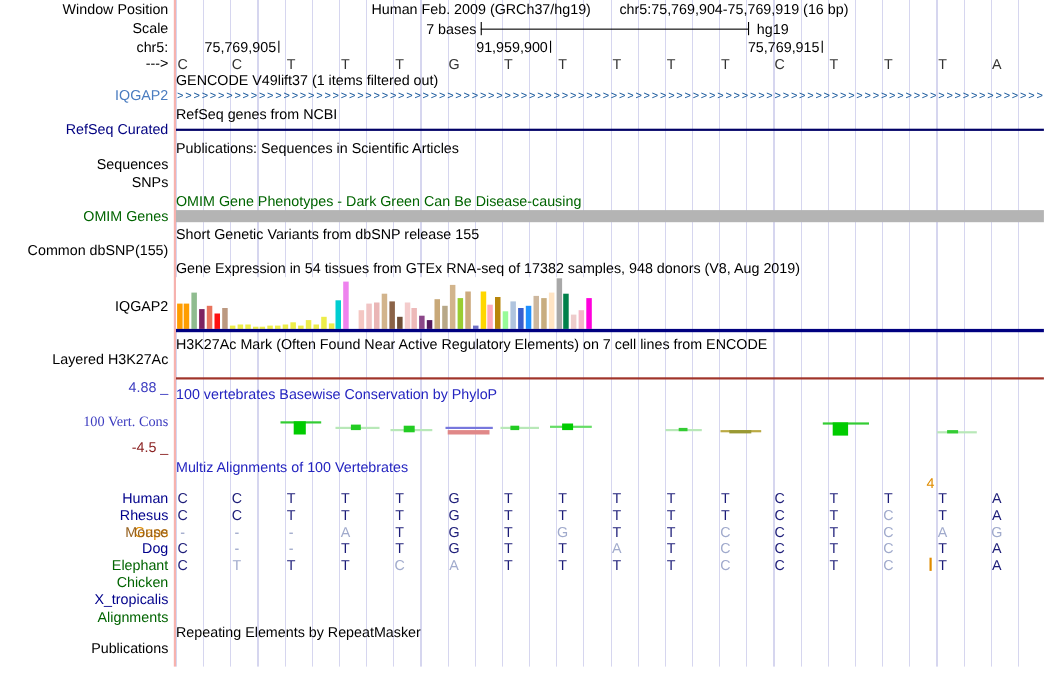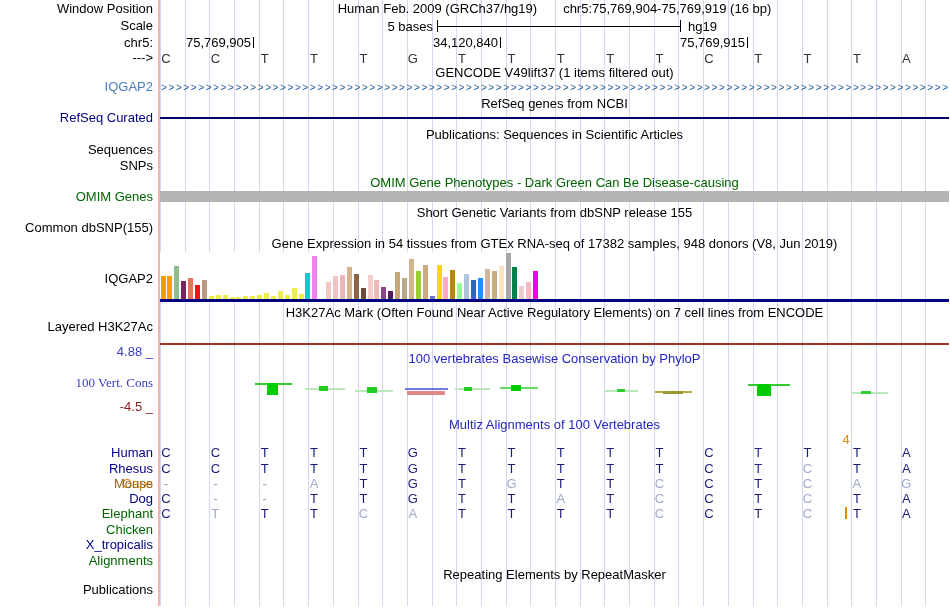--- a/index.html
+++ b/index.html
@@ -4,21 +4,21 @@
 <style>
   html,body{margin:0;padding:0;background:#fff;}
   .browser{
     position:relative;width:950px;height:613px;background:#ffffff;overflow:hidden;
     font-family:"Liberation Sans",sans-serif;font-size:13px;color:#000;
   }
   .grid{position:absolute;left:160px;top:0;width:789px;height:606px;
     background:repeating-linear-gradient(to right,#d6d6ef 0,#d6d6ef 1px,transparent 1px,transparent 24.69px);}
   .pinkline{position:absolute;left:158px;top:0;width:2px;height:606px;background:#f6b2ae;}
   .lbl{position:absolute;left:0;width:153px;text-align:right;white-space:nowrap;line-height:14px;cursor:pointer;}
-  .ctitle{position:absolute;left:160px;width:789px;text-align:center;white-space:nowrap;line-height:14px;}
+  .ctitle{position:absolute;left:160px;width:789px;text-align:left;white-space:nowrap;line-height:14px;}
   .hline{position:absolute;}
   .tick{position:absolute;width:1px;height:11px;background:#000;}
   .ticklabel{position:absolute;width:90px;text-align:right;white-space:nowrap;line-height:13px;}
   .cellletter{position:absolute;width:24px;text-align:center;line-height:13px;}
   .arrows{position:absolute;left:161px;top:81px;width:788px;height:13px;overflow:hidden;
     white-space:nowrap;font-size:10px;letter-spacing:1.6px;line-height:13px;cursor:pointer;}
   .chartbg{position:absolute;background:#fff;}
   .gtexbar{position:absolute;}
   .consline{position:absolute;}
   .scale-ruler-line{position:absolute;background:#000;height:1px;}
@@ -31,29 +31,29 @@
 <body>
 
 <div class="browser">
   <div class="grid"></div>
   <div class="pinkline"></div>
 
   <div class="hdr">
     <span>Human Feb. 2009 (GRCh37/hg19)</span><span class="gap"></span><span>chr5:75,769,904-75,769,919 (16 bp)</span>
   </div>
 
-  <div class="ticklabel" style="left:343px;top:20px;">5 bases</div>
+  <div class="ticklabel" style="left:343px;top:20px;">7 bases</div>
   <div class="scale-ruler-tick" style="left:437px;top:20px;"></div>
   <div class="scale-ruler-line" style="left:437px;top:26px;width:243px;"></div>
   <div class="scale-ruler-tick" style="left:680px;top:20px;"></div>
   <div style="position:absolute;left:688px;top:20px;line-height:13px;">hg19</div>
 
 <div class="ticklabel" style="left:161px;top:36px;">75,769,905</div>
     <div class="tick" style="left:253px;top:37px;"></div>
-    <div class="ticklabel" style="left:408px;top:36px;">34,120,840</div>
+    <div class="ticklabel" style="left:408px;top:36px;">91,959,900</div>
     <div class="tick" style="left:500px;top:37px;"></div>
     <div class="ticklabel" style="left:655px;top:36px;">75,769,915</div>
     <div class="tick" style="left:747px;top:37px;"></div>
     <div class="lbl" style="top:2px;color:#000000;">Window Position</div>
     <div class="lbl" style="top:19px;color:#000000;">Scale</div>
     <div class="lbl" style="top:36px;color:#000000;">chr5:</div>
     <div class="lbl" style="top:51px;color:#000000;">---&gt;</div>
     <div class="lbl" style="top:80px;color:#4a7cc0;">IQGAP2</div>
     <div class="lbl" style="top:111px;color:#000080;">RefSeq Curated</div>
     <div class="lbl" style="top:143px;color:#000000;">Sequences</div>
@@ -64,21 +64,21 @@
     <div class="lbl" style="top:320px;color:#000000;">Layered H3K27Ac</div>
     <div class="lbl" style="top:345px;color:#3c3cc0;">4.88 _</div>
     <div class="lbl" style="top:376px;color:#3c3cc0;font-family:Liberation Serif, serif;">100 Vert. Cons</div>
     <div class="lbl" style="top:400px;color:#8b2323;">-4.5 _</div>
     <div class="lbl" style="top:583px;color:#000000;">Publications</div>
     <div class="ctitle" style="top:66px;color:#000000;">GENCODE V49lift37 (1 items filtered out)</div>
     <div class="ctitle" style="top:97px;color:#000000;">RefSeq genes from NCBI</div>
     <div class="ctitle" style="top:128px;color:#000000;">Publications: Sequences in Scientific Articles</div>
     <div class="ctitle" style="top:176px;color:#006400;">OMIM Gene Phenotypes - Dark Green Can Be Disease-causing</div>
     <div class="ctitle" style="top:206px;color:#000000;">Short Genetic Variants from dbSNP release 155</div>
-    <div class="ctitle" style="top:237px;color:#000000;">Gene Expression in 54 tissues from GTEx RNA-seq of 17382 samples, 948 donors (V8, Jun 2019)</div>
+    <div class="ctitle" style="top:237px;color:#000000;">Gene Expression in 54 tissues from GTEx RNA-seq of 17382 samples, 948 donors (V8, Aug 2019)</div>
     <div class="ctitle" style="top:306px;color:#000000;">H3K27Ac Mark (Often Found Near Active Regulatory Elements) on 7 cell lines from ENCODE</div>
     <div class="ctitle" style="top:352px;color:#2424c0;">100 vertebrates Basewise Conservation by PhyloP</div>
     <div class="ctitle" style="top:418px;color:#2424c0;">Multiz Alignments of 100 Vertebrates</div>
     <div class="ctitle" style="top:568px;color:#000000;">Repeating Elements by RepeatMasker</div>
     <div class="cellletter" style="left:154px;top:52px;color:#333;">C</div>
     <div class="cellletter" style="left:203.35px;top:52px;color:#333;">C</div>
     <div class="cellletter" style="left:252.7px;top:52px;color:#333;">T</div>
     <div class="cellletter" style="left:302.05px;top:52px;color:#333;">T</div>
     <div class="cellletter" style="left:351.4px;top:52px;color:#333;">T</div>
     <div class="cellletter" style="left:400.75px;top:52px;color:#333;">G</div>

